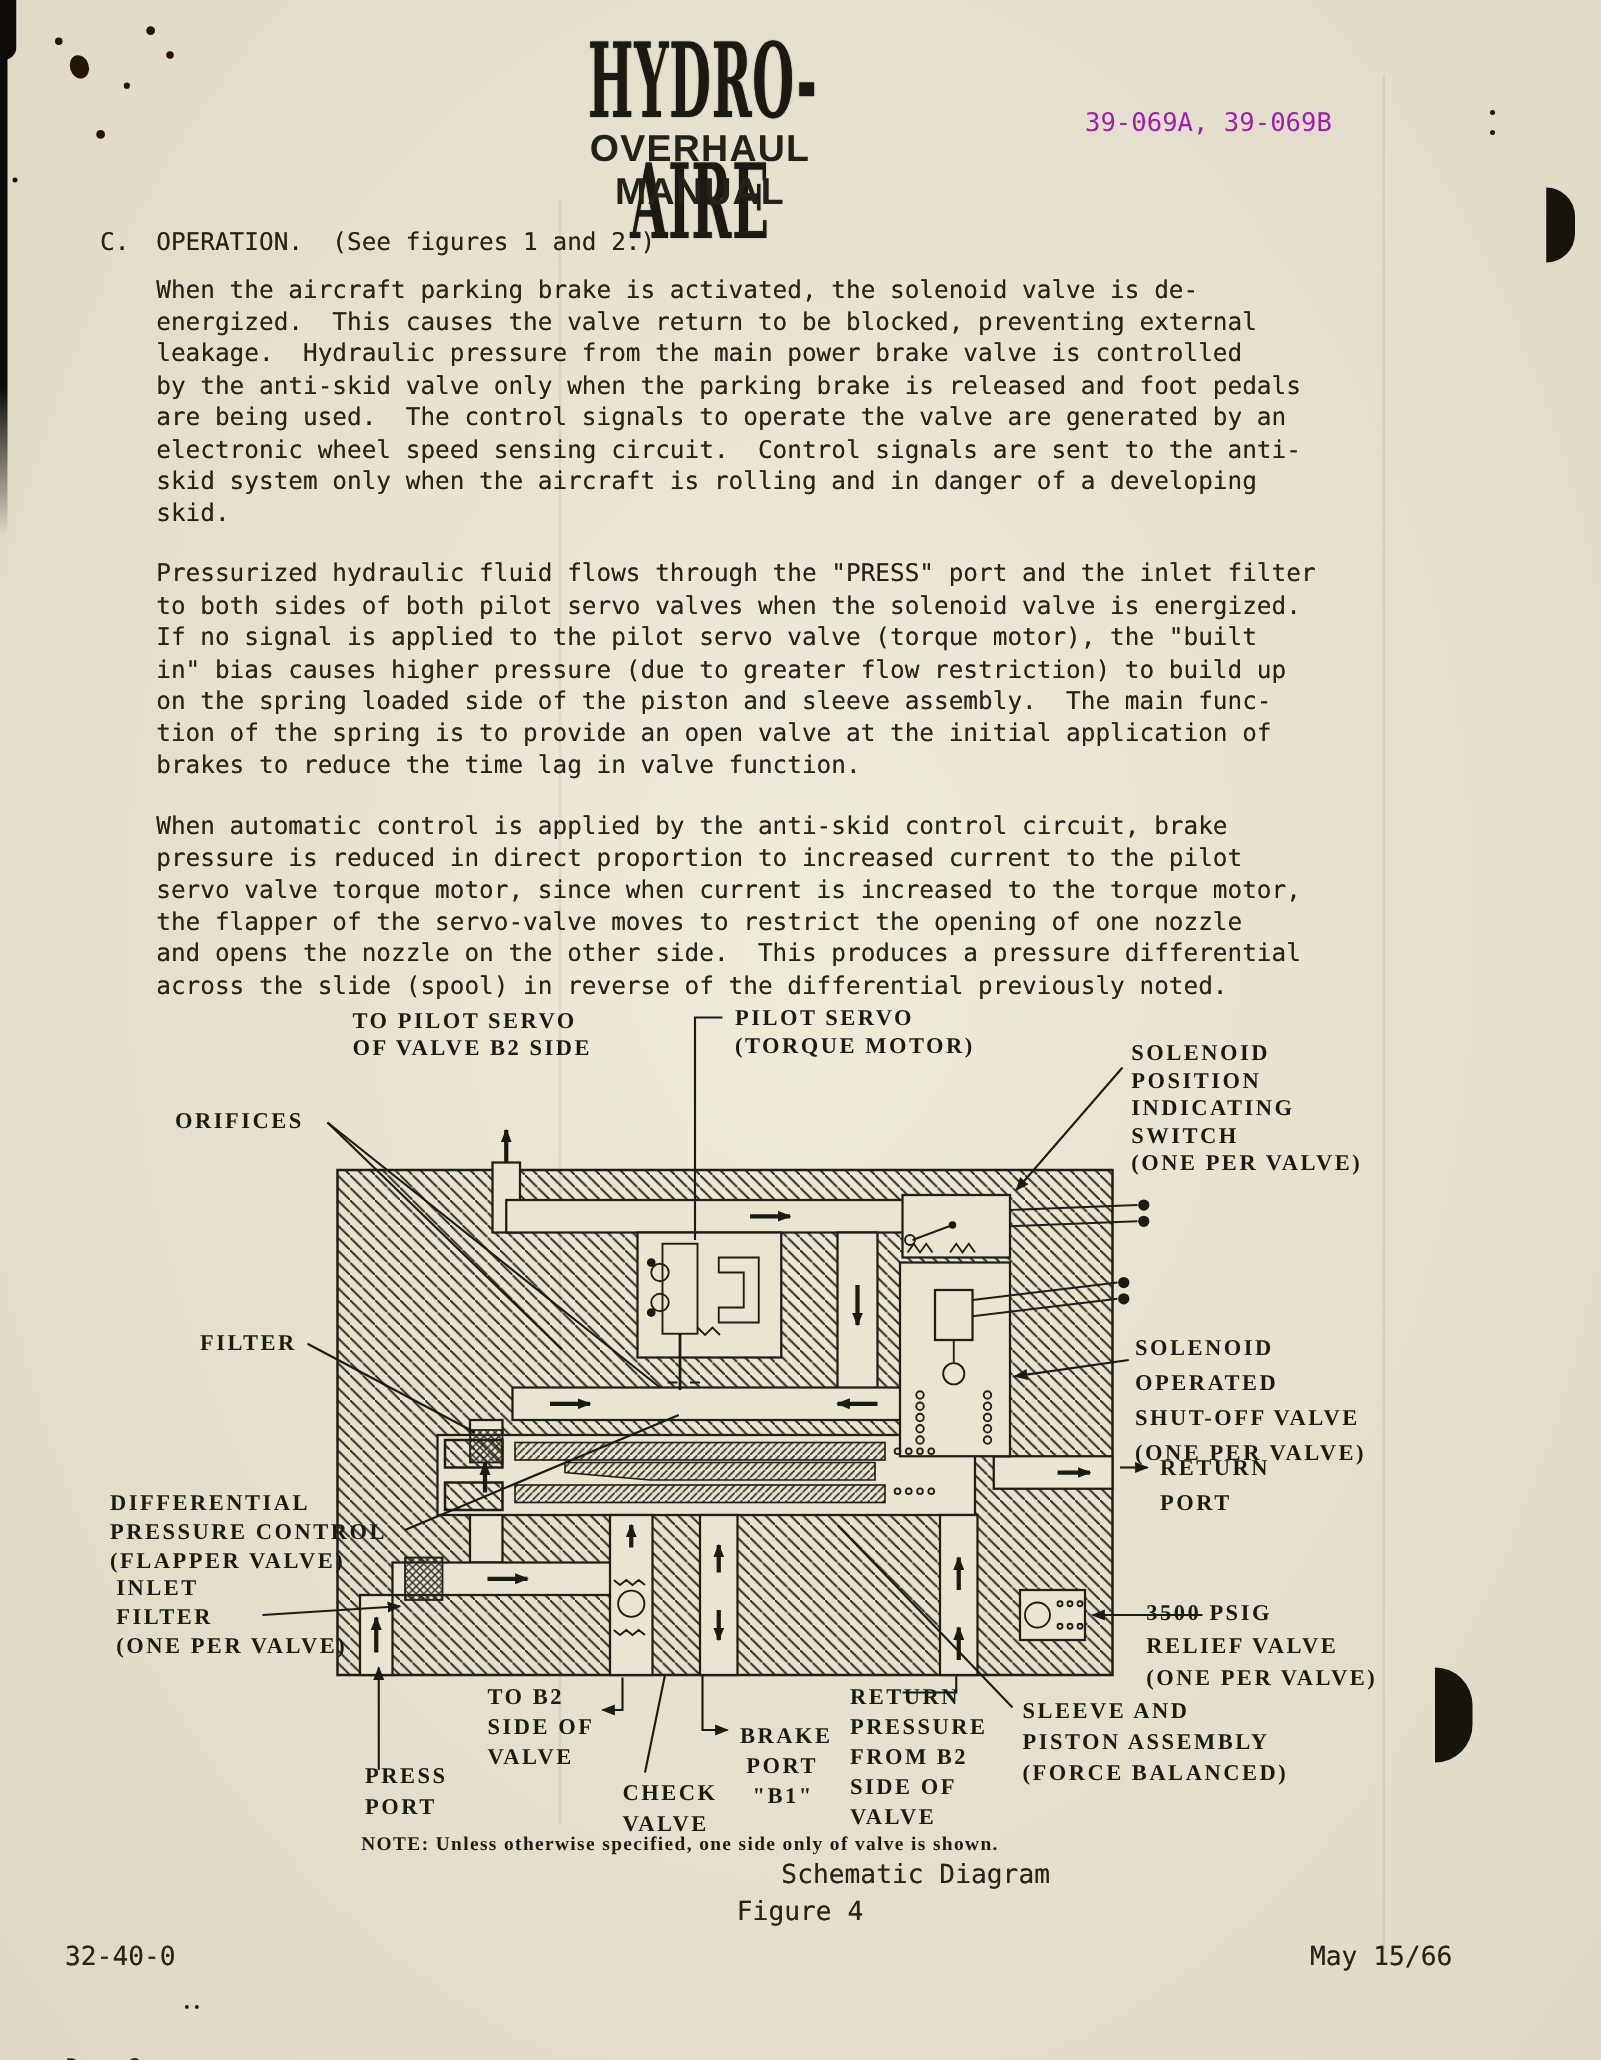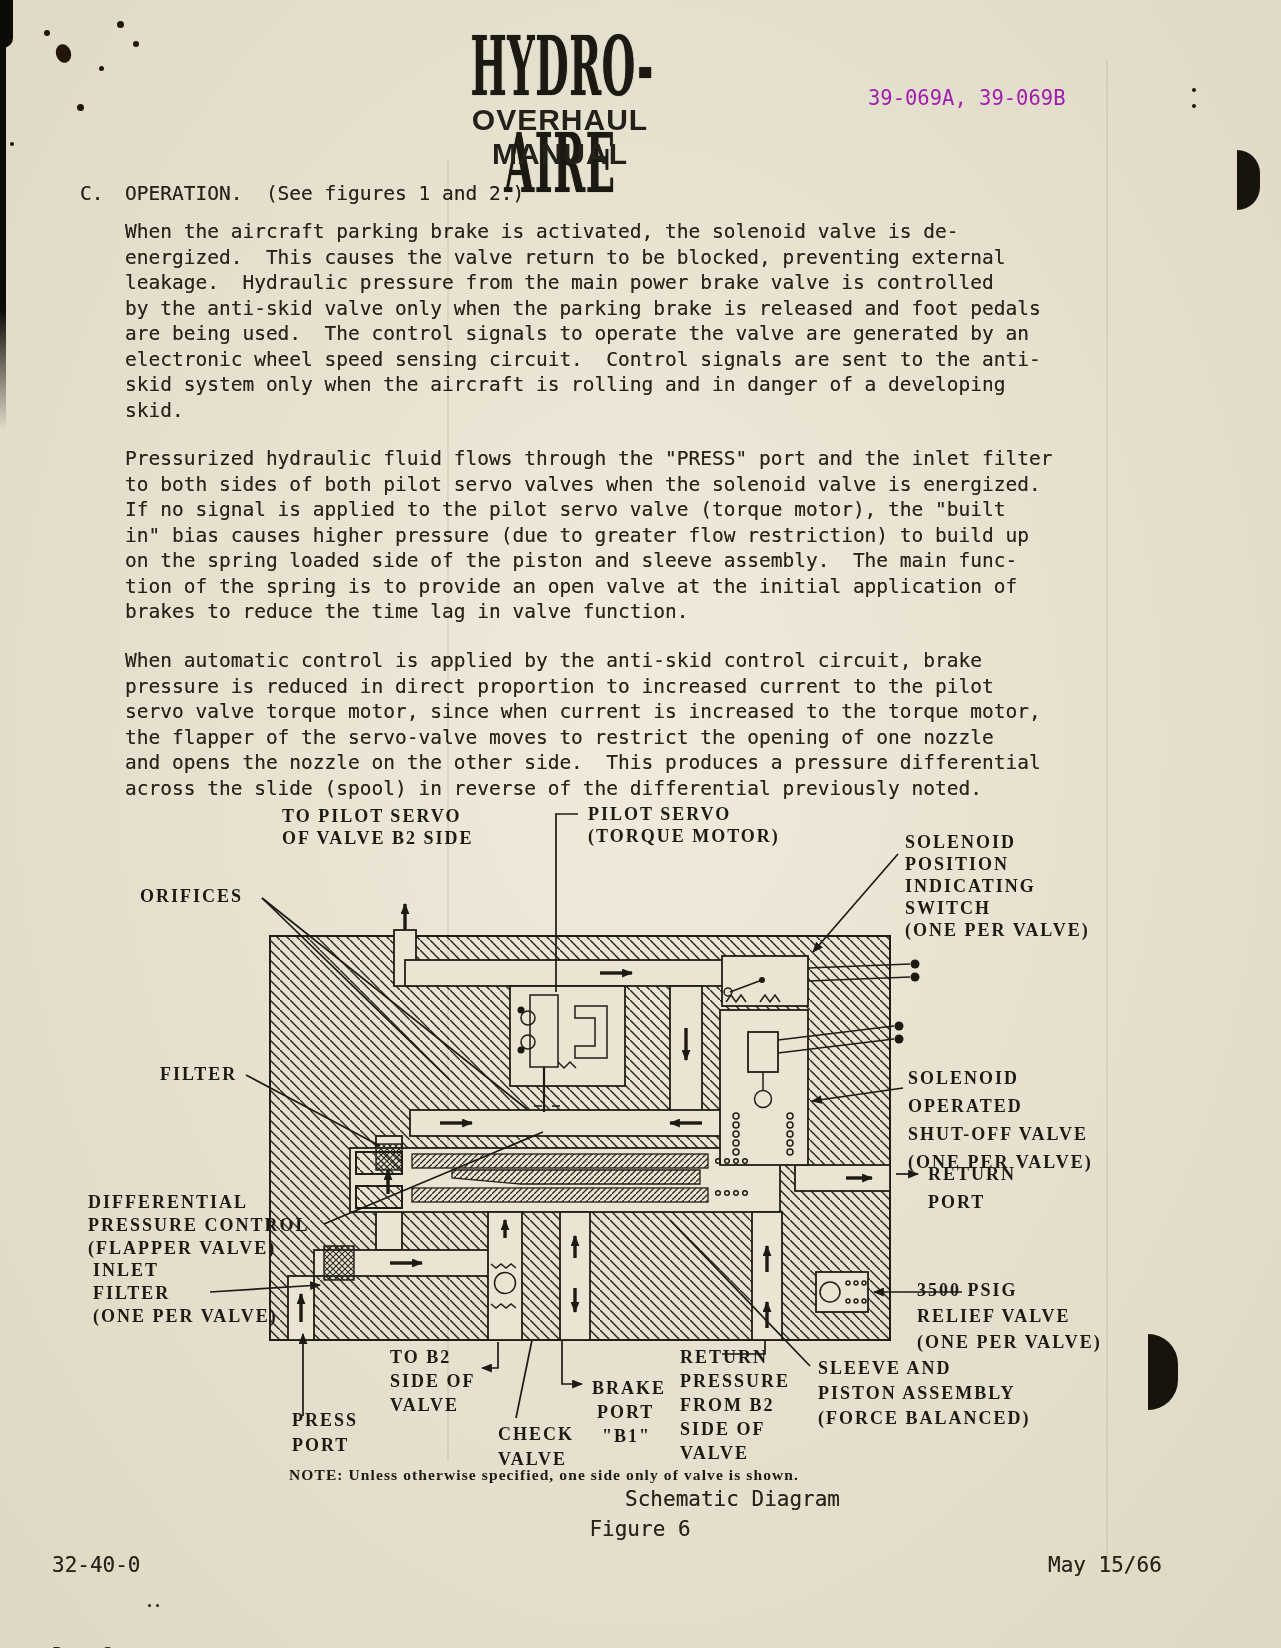--- a/index.html
+++ b/index.html
@@ -313,16 +313,16 @@
     <text class="lbl" x="758" y="644">(FORCE BALANCED)</text>
     <text class="lbl" x="857" y="516">3500 PSIG</text>
     <text class="lbl" x="857" y="542">RELIEF VALVE</text>
     <text class="lbl" x="857" y="568">(ONE PER VALVE)</text>
   </g>
 
   <text class="note" x="229" y="700">NOTE:  Unless otherwise specified, one side only of valve is shown.</text>
 </svg>
 
 <div id="cap1" class="abs tt">Schematic Diagram</div>
-<div id="cap2" class="abs tt">Figure 6</div>
+<div id="cap2" class="abs tt">Figure 4</div>
 <div id="foot-code" class="abs tt">32-40-0</div>
 <div id="foot-page" class="abs tt">Page 2</div>
 <div id="foot-date" class="abs tt">May 15/66</div>
 
 </body></html>

